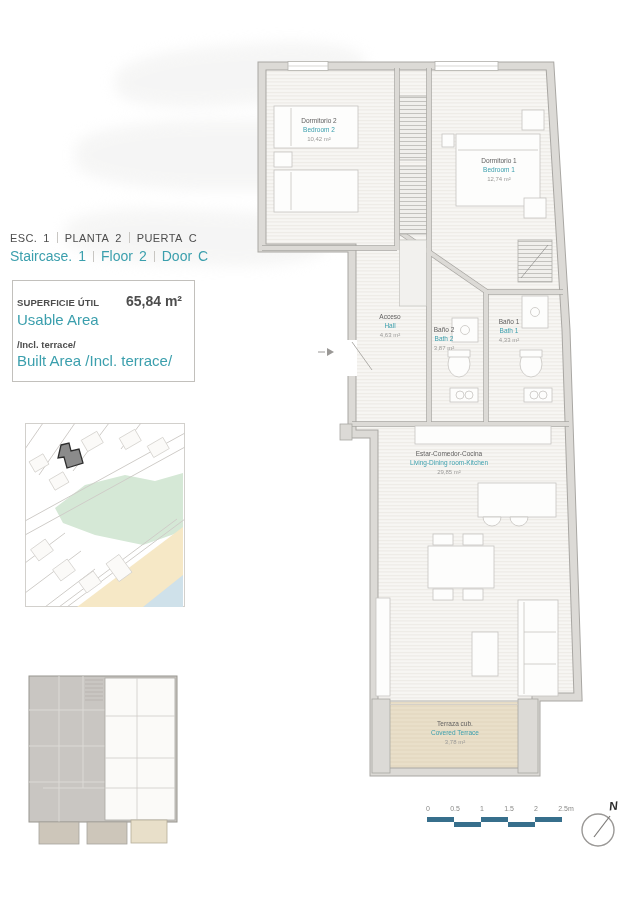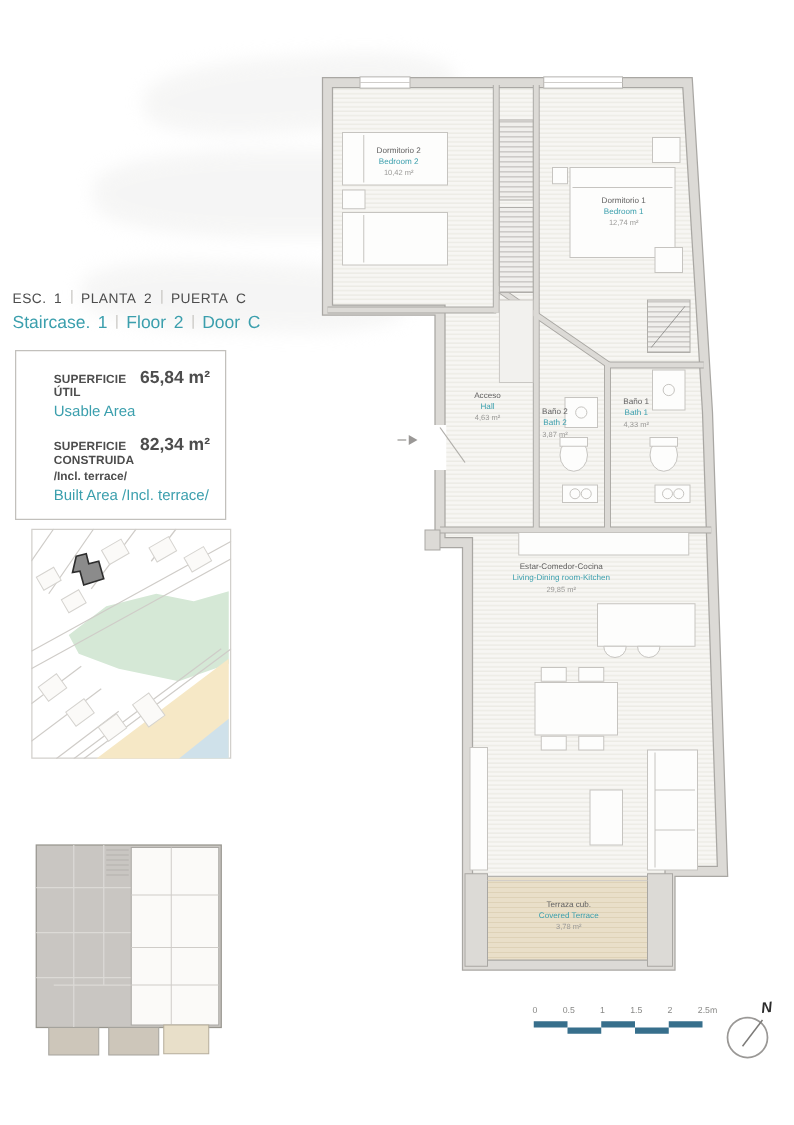--- a/index.html
+++ b/index.html
@@ -17,29 +17,29 @@
   
   .hdr{position:absolute;left:10px;top:231px;width:245px;}
   .hdr-row{display:flex;align-items:baseline;white-space:nowrap;}
   .hdr-row1{font-size:11px;font-weight:400;color:#4d4d4d;letter-spacing:.4px;}
   .hdr-row2{font-size:14px;color:#3b9fad;margin-top:4px;}
   .hdr .gap{width:6px;display:inline-block;}
   .hdr .sep{display:inline-block;width:1px;height:11px;background:#c8c6c2;
             margin:0 7px;transform:translateY(1px);}
 
   
-  .area-box{position:absolute;left:12px;top:280px;width:169px;
+  .area-box{position:absolute;left:12px;top:280px;width:183px;
             border:1.5px solid #c2c0bc;background:#ffffff;
-            padding:12px 12px 10px 30px;box-sizing:border-box;}
+            padding:12px 12px 10px 4px;box-sizing:border-box;}
   .area-row{margin-bottom:11px;}
   .area-row:last-child{margin-bottom:2px;}
   .area-line{display:flex;justify-content:space-between;align-items:baseline;}
   .a-es{font-size:9.5px;font-weight:600;color:#4d4d4d;letter-spacing:.1px;}
   .a-note{font-size:9.5px;font-weight:600;color:#4d4d4d;margin-top:2px;}
-  .a-en{font-size:12px;color:#3b9fad;margin-top:2px;}
+  .a-en{font-size:15px;color:#3b9fad;margin-top:2px;}
   .a-val{font-size:14px;font-weight:600;color:#4d4d4d;white-space:nowrap;}
 
   
   .room-label{position:absolute;transform:translate(-50%,-50%);text-align:center;
               line-height:1.45;white-space:nowrap;z-index:5;}
   .room-label .es{font-size:6.5px;color:#616060;}
   .room-label .en{font-size:6.5px;color:#3b9fad;}
   .room-label .ar{font-size:6px;color:#9b9a98;}
 
   
@@ -321,24 +321,20 @@
 
   <div class="area-box">
     <div class="area-row">
       <div class="area-line">
         <span class="a-es">SUPERFICIE ÚTIL</span>
         <span class="a-val">65,84 m²</span>
       </div>
       <div class="a-en">Usable Area</div>
     </div>
     <div class="area-row">
-      <div class="area-line">
-        <span class="a-es">SUPERFICIE CONSTRUIDA</span>
-        <span class="a-val">82,34 m²</span>
-      </div>
       <div class="a-note">/Incl. terrace/</div>
       <div class="a-en">Built Area /Incl. terrace/</div>
     </div>
   </div>
 
   <div class="room-label" style="left:319px;top:130px;">
     <div class="es">Dormitorio 2</div>
     <div class="en">Bedroom 2</div>
     <div class="ar">10,42 m²</div>
   </div>

